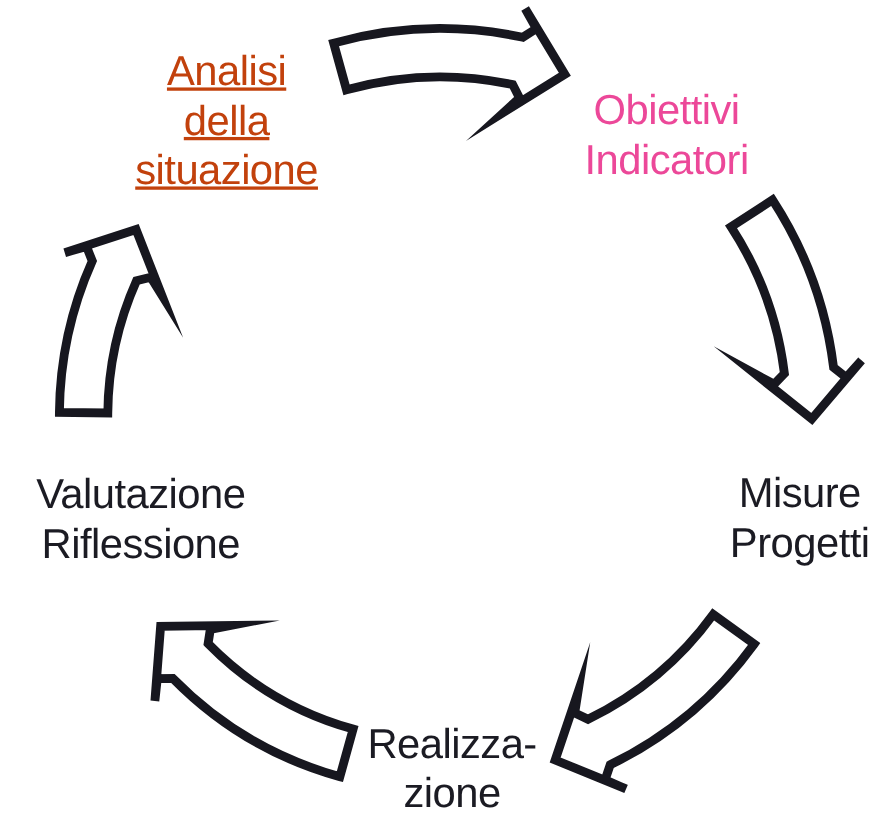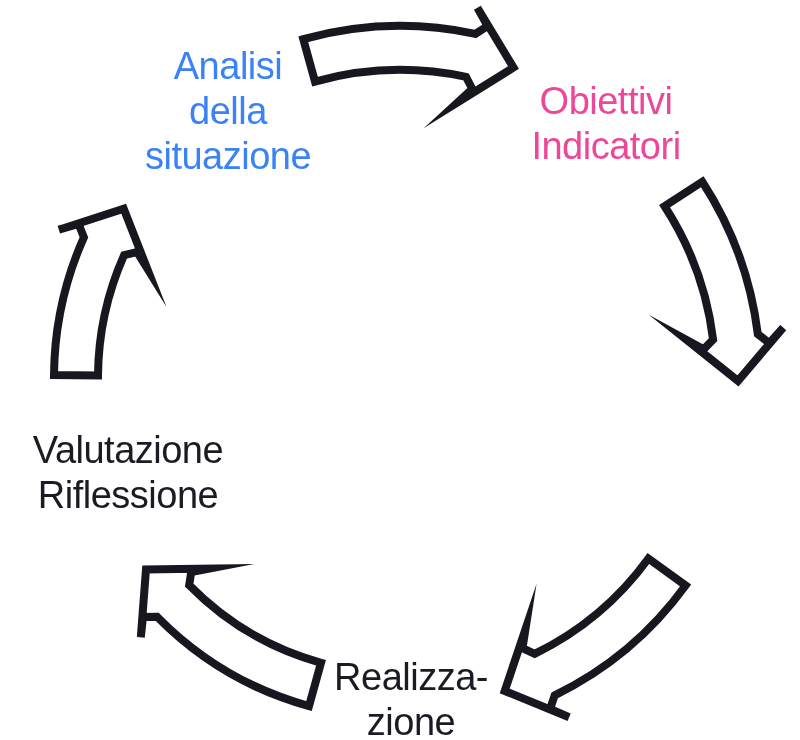--- a/index.html
+++ b/index.html
@@ -34,27 +34,29 @@
 <div class="cycle-diagram">
 
   <svg class="arrows-layer" width="800" height="740" viewBox="0 0 800 740">
     <path class="arrow" d="M 303.3 39.2 A 362 362 0 0 1 475.3 33.9 L 487.6 26.0 L 477.4 7.8 L 513.5 67.5 L 458.2 101.9 L 472.3 89.0 L 466.1 76.9 A 318 318 0 0 0 315.0 81.6 Z" fill="#ffffff" stroke="#17171f"></path>
     <path class="arrow" d="M 702.3 181.7 A 360.5 360.5 0 0 1 757.8 334.1 L 769.3 343.1 L 783.2 327.6 L 738.0 380.9 L 687.0 340.2 L 703.7 349.3 L 713.1 339.6 A 315.5 315.5 0 0 0 664.6 206.2 Z" fill="#ffffff" stroke="#17171f"></path>
     <path class="arrow" d="M 685.6 585.5 A 353 353 0 0 1 554.7 695.3 L 550.1 708.9 L 569.1 717.2 L 504.7 690.9 L 525.4 629.5 L 522.5 648.1 L 534.6 653.9 A 307 307 0 0 0 648.4 558.5 Z" fill="#ffffff" stroke="#17171f"></path>
     <path class="arrow" d="M 309.0 706.1 A 340.5 340.5 0 0 1 157.1 616.7 L 143.0 616.9 L 140.8 637.2 L 146.0 569.4 L 209.4 568.6 L 191.2 572.1 L 189.2 585.1 A 295.5 295.5 0 0 0 321.0 662.8 Z" fill="#ffffff" stroke="#17171f"></path>
     <path class="arrow" d="M 54.0 375.0 A 346 346 0 0 1 83.9 237.3 L 78.6 224.0 L 58.9 229.7 L 123.7 208.7 L 146.9 267.9 L 137.0 252.0 L 124.1 255.2 A 302 302 0 0 0 98.0 375.4 Z" fill="#ffffff" stroke="#17171f"></path>
   </svg>
 
-  <div class="stage-label" style="left: 228px; top: 111px; color: #3b82f6;">Analisi
+  <div class="stage-label" style="left: 206px; top: 111px; color: #c2410c; text-decoration: underline;">Analisi
 della
 situazione</div>
 
   <div class="stage-label" style="left: 606px; top: 104px; color: #ec4899; margin-top: 20px;">Obiettivi
 Indicatori</div>
 
+  <div class="stage-label" style="left: 727px; top: 472px; color: rgb(27, 27, 35);">Misure
+Progetti</div>
 
   <div class="stage-label" style="left: 411px; top: 700px; color: rgb(27, 27, 35);">Realizza-
 zione</div>
 
   <div class="stage-label" style="left: 100px; top: 473px; color: rgb(27, 27, 35); margin-left: 28px;">Valutazione
 Riflessione</div>
 
 </div>
 
 </body></html>

